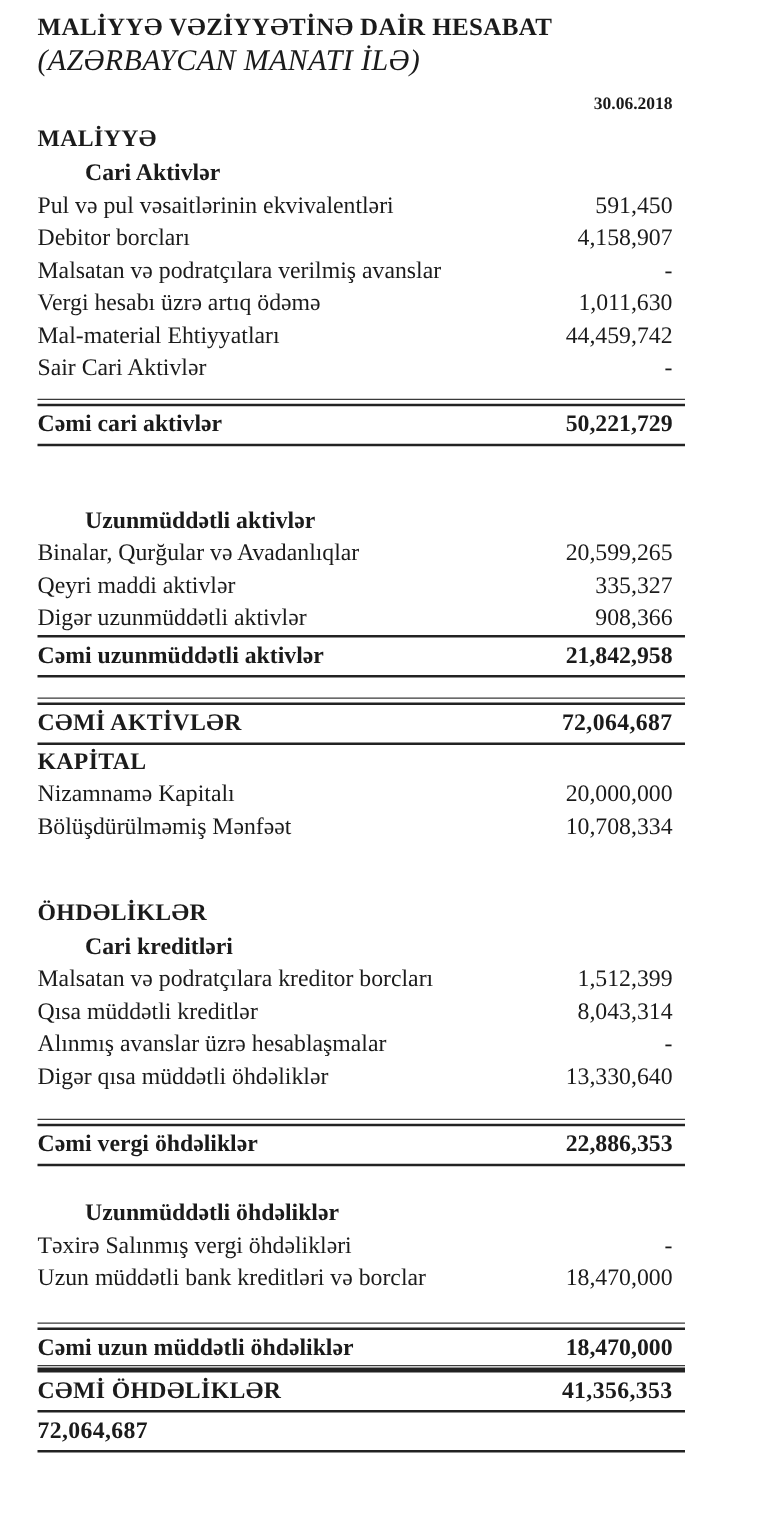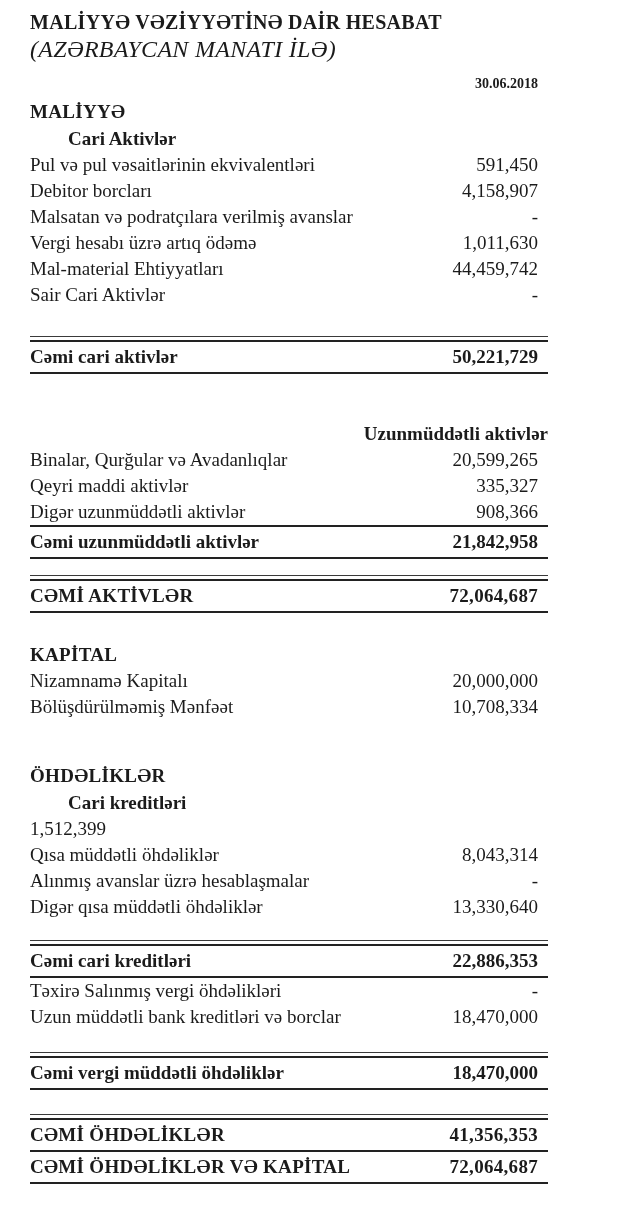--- a/index.html
+++ b/index.html
@@ -17,28 +17,28 @@
   .date-row { text-align: right; font-weight: bold; font-size: 14px; line-height: 24px; margin-top: 10px; padding-right: 10px; }
 
   .h-major { font-size: 19px; line-height: 27px; font-weight: bold; letter-spacing: 0.3px; }
   .h-sub   { font-size: 19px; line-height: 27px; font-weight: bold; margin-left: 38px; }
 
   .row { display: flex; justify-content: space-between; align-items: flex-start; font-size: 19px; line-height: 26px; }
   .row .label { flex: 1 1 auto; }
   .row .amount { flex: 0 0 auto; text-align: right; padding-right: 10px; white-space: nowrap; }
 
   .total { font-weight: bold; border-bottom: 2px solid #222; padding: 2px 0; }
-  .boxed { border-top: 2px solid #222; position: relative; margin-top: 32px; }
+  .boxed { border-top: 2px solid #222; position: relative; margin-top: 15px; }
   .boxed::before { content: ""; position: absolute; left: 0; right: 0; top: -6px; border-top: 1.5px solid #3a3a3a; }
   .attached { border-top: 2px solid #222; }
   .grand-caps { letter-spacing: 0.3px; }
 
-  .mt-sec-lg { margin-top: 46px; text-align: right; }
+  .mt-sec-lg { margin-top: 46px; }
   .mt-20 { margin-top: 20px; }
-  .mt-16 { margin-top: 28px; }
+  .mt-16 { margin-top: 0; }
   .mt-24 { margin-top: 24px; }
   .mt-26 { margin-top: 26px; }
   .mt-42 { margin-top: 42px; }
   .mt-2  { margin-top: 2px; }
 </style>
 </head>
 <body>
 
 <div class="page">
 
@@ -113,58 +113,59 @@
   <div class="row">
     <span class="label">Bölüşdürülməmiş Mənfəət</span>
     <span class="amount">10,708,334</span>
   </div>
 
 
   <div class="h-major mt-42">ÖHDƏLİKLƏR</div>
   <div class="h-sub">Cari kreditləri</div>
 
   <div class="row">
+    <span class="label">Malsatan və podratçılara kreditor borcları</span>
     <span class="amount">1,512,399</span>
   </div>
   <div class="row">
-    <span class="label">Qısa müddətli öhdəliklər</span>
+    <span class="label">Qısa müddətli kreditlər</span>
     <span class="amount">8,043,314</span>
   </div>
   <div class="row">
     <span class="label">Alınmış avanslar üzrə hesablaşmalar</span>
     <span class="amount">-</span>
   </div>
   <div class="row">
     <span class="label">Digər qısa müddətli öhdəliklər</span>
     <span class="amount">13,330,640</span>
   </div>
 
   <div class="row total boxed mt-24">
-    <span class="label">Cəmi cari kreditləri</span>
+    <span class="label">Cəmi vergi öhdəliklər</span>
     <span class="amount">22,886,353</span>
   </div>
 
+  <div class="h-sub mt-24">Uzunmüddətli öhdəliklər</div>
 
   <div class="row">
     <span class="label">Təxirə Salınmış vergi öhdəlikləri</span>
     <span class="amount">-</span>
   </div>
   <div class="row">
     <span class="label">Uzun müddətli bank kreditləri və borclar</span>
     <span class="amount">18,470,000</span>
   </div>
 
   <div class="row total boxed mt-26">
-    <span class="label">Cəmi vergi müddətli öhdəliklər</span>
+    <span class="label">Cəmi uzun müddətli öhdəliklər</span>
     <span class="amount">18,470,000</span>
   </div>
 
   <div class="row total boxed grand-caps mt-16">
     <span class="label">CƏMİ ÖHDƏLİKLƏR</span>
     <span class="amount">41,356,353</span>
   </div>
 
   <div class="row total grand-caps">
-    <span class="label">CƏMİ ÖHDƏLİKLƏR VƏ KAPİTAL</span>
     <span class="amount">72,064,687</span>
   </div>
 
 </div>
 
 </body></html>

